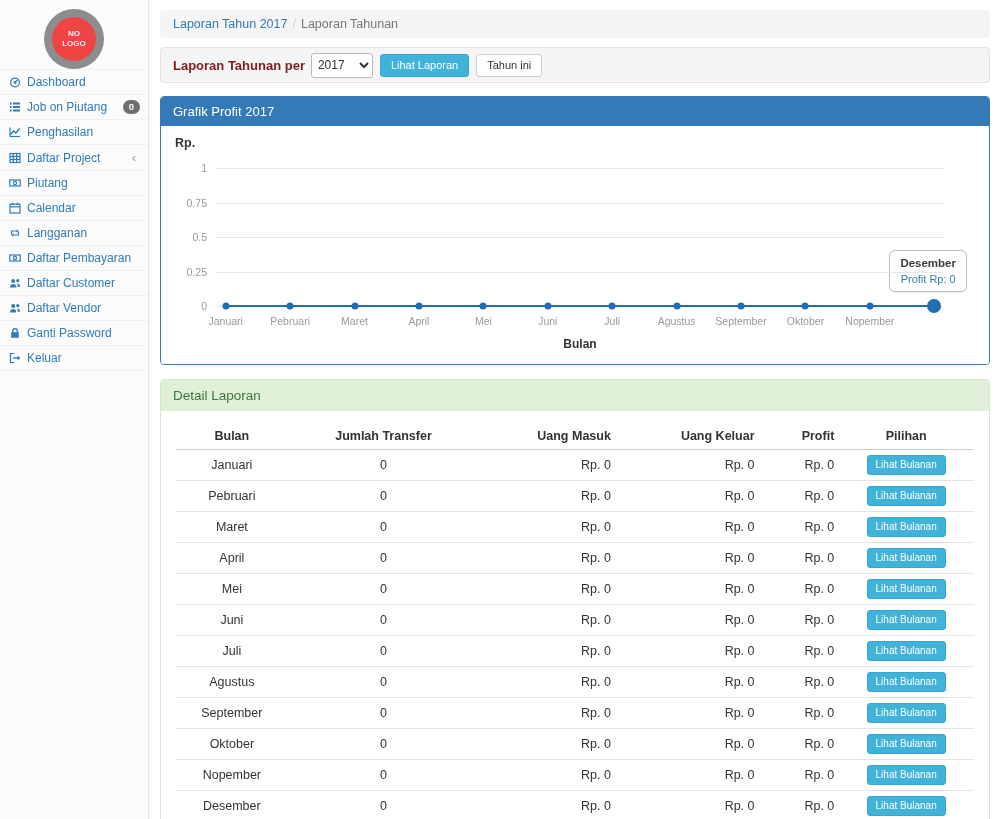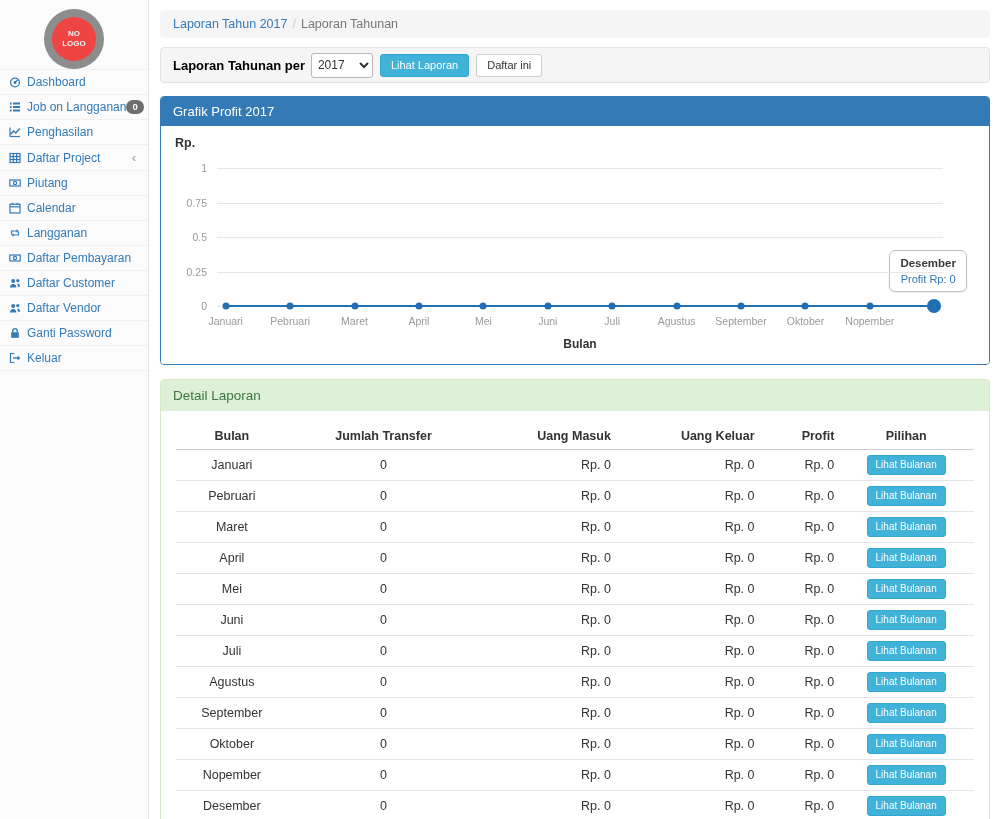--- a/index.html
+++ b/index.html
@@ -25,21 +25,21 @@
   .chev { color:#9a9a9a; font-size:13px; padding-right:4px; }
 
   
   .content { flex:1; padding:10px 10px 0 11px; background:#fff; }
 
   .breadcrumb { background:#f5f5f5; border-radius:4px; padding:7px 13px; font-size:12.5px; color:#777; margin-bottom:9px; }
   .breadcrumb a { color:#337ab7; }
   .breadcrumb .sep { margin:0 5px; color:#ccc; }
 
   .well { background:#f5f5f5; border:1px solid #e3e3e3; border-radius:4px; padding:5px 12px; display:flex; align-items:center; margin-bottom:13px; height:36px; }
-  .well .flabel { color:#000000; font-weight:bold; font-size:13px; margin-right:6px; }
+  .well .flabel { color:#7f1d1d; font-weight:bold; font-size:13px; margin-right:6px; }
   .year-select { height:25px; width:62px; font-size:12px; border:1px solid #b9b9b9; border-radius:3px; background:#fff; color:#333; padding:0 2px; font-family:"Liberation Sans",sans-serif; }
   .btn { display:inline-block; border-radius:3px; font-size:11px; padding:5px 10px; line-height:1; cursor:pointer; border:1px solid transparent; font-family:"Liberation Sans",sans-serif; }
   .btn-info { background:#41b2d8; border-color:#35a8cf; color:#fff; margin-left:7px; }
   .btn-default { background:#fff; border-color:#ccc; color:#333; margin-left:7px; }
 
   
   .panel { border-radius:4px; margin-bottom:14px; }
   .panel-primary { border:1px solid #337ab7; }
   .panel-primary .panel-heading { background:#337ab7; color:#fff; font-size:13px; padding:7px 12px; border-radius:3px 3px 0 0; }
   .chart-body { position:relative; height:238px; background:#fff; border-radius:0 0 3px 3px; }
@@ -99,21 +99,21 @@
           <span class="mi">
             <svg viewBox="0 0 12 12" fill="none" stroke="currentColor" stroke-width="1.2">
               <line x1="1" y1="2.5" x2="2.6" y2="2.5" stroke-width="2"></line>
               <line x1="4" y1="2.5" x2="11" y2="2.5" stroke-width="2"></line>
               <line x1="1" y1="6" x2="2.6" y2="6" stroke-width="2"></line>
               <line x1="4" y1="6" x2="11" y2="6" stroke-width="2"></line>
               <line x1="1" y1="9.5" x2="2.6" y2="9.5" stroke-width="2"></line>
               <line x1="4" y1="9.5" x2="11" y2="9.5" stroke-width="2"></line>
             </svg>
           </span>
-          <span class="lbl">Job on Langganan</span>
+          <span class="lbl">Job on Piutang</span>
           <span class="spacer"></span>
           <span class="badge">0</span>
         </li>
         <li>
           <span class="mi">
             <svg viewBox="0 0 12 12" fill="none" stroke="currentColor" stroke-width="1.2">
               <polyline points="1,10.5 1,1.5"></polyline>
               <polyline points="1,10.5 11,10.5"></polyline>
               <polyline points="1.5,8.5 4.5,5 6.8,7 10.8,2.5" stroke-width="1.5"></polyline>
             </svg>
@@ -234,21 +234,21 @@
   <main class="content">
 
     <div class="breadcrumb">
       <a href="#">Laporan Tahun 2017</a><span class="sep">/</span><span>Laporan Tahunan</span>
     </div>
 
     <div class="well">
       <span class="flabel">Laporan Tahunan per</span>
       <select class="year-select"><option>2017</option></select>
       <button class="btn btn-info">Lihat Laporan</button>
-      <button class="btn btn-default">Daftar ini</button>
+      <button class="btn btn-default">Tahun ini</button>
     </div>
 
     <div class="panel panel-primary">
       <div class="panel-heading">Grafik Profit 2017</div>
       <div class="chart-body">
         <div class="ylabel">Rp.</div>
         <div class="plot">
           <div class="chart-tooltip">
             <div class="tt-title">Desember</div>
             <div class="tt-text">Profit Rp: 0</div>

